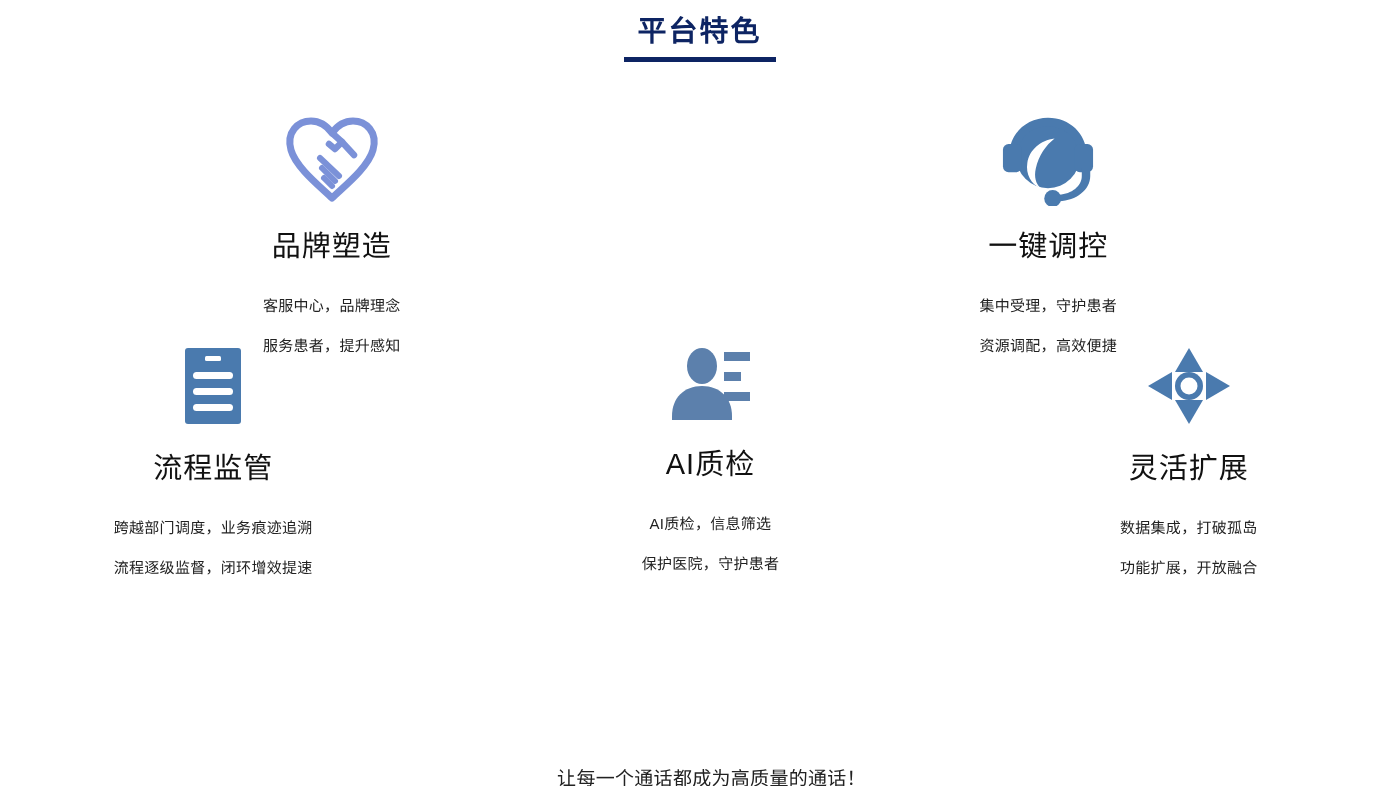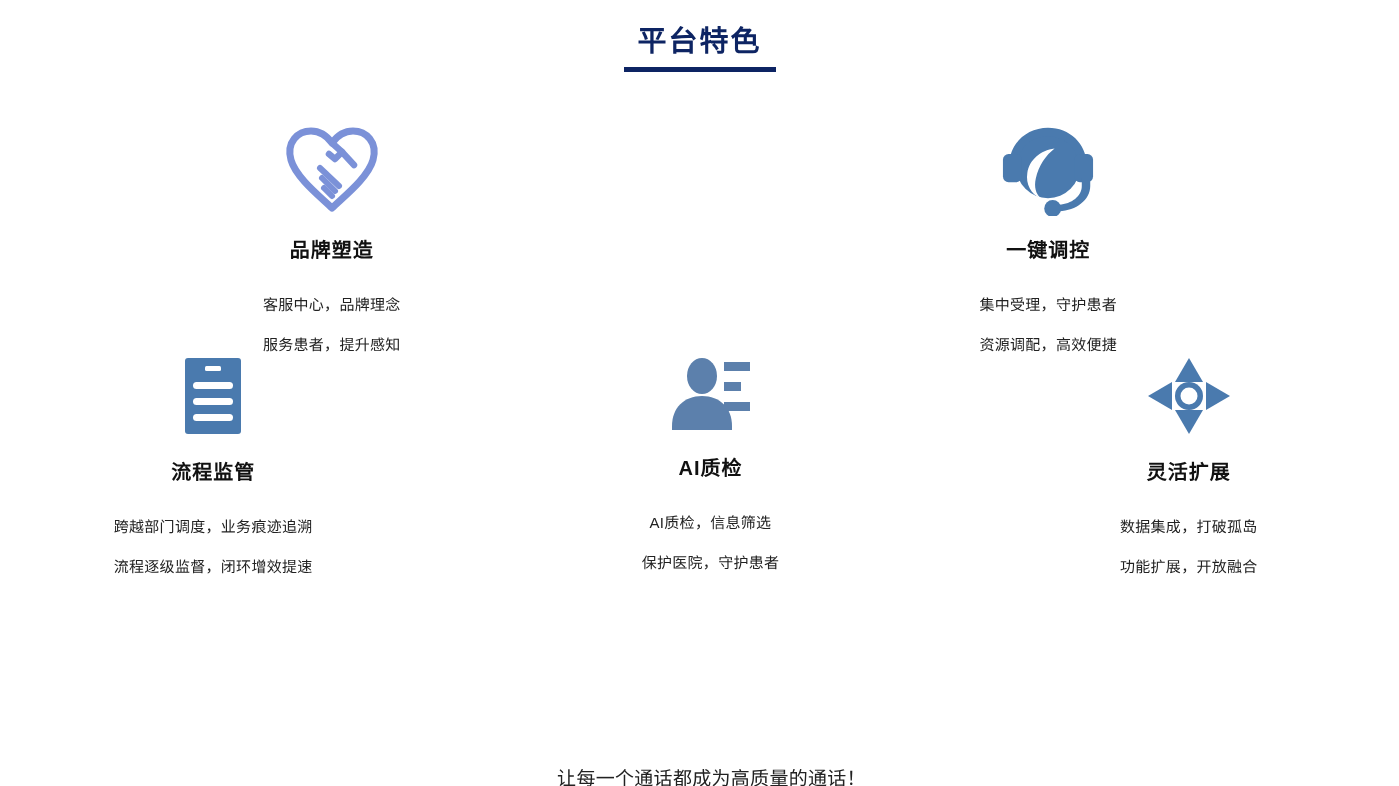--- a/index.html
+++ b/index.html
@@ -14,21 +14,21 @@
     background: #ffffff;
     font-family: "Liberation Sans", "DejaVu Sans", sans-serif;
     color: #1a1a1a;
     overflow: hidden;
     position: relative;
   }
 
   
   .page-header {
     width: 100%;
-    padding-top: 24px;
+    padding-top: 14px;
     display: flex;
     flex-direction: column;
     align-items: center;
   }
   .page-title {
     font-size: 29px;
     font-weight: bold;
     letter-spacing: 2px;
     color: #0d2463;
     line-height: 1.2;
@@ -71,22 +71,22 @@
   .feature-icon {
     height: 96px;
     display: flex;
     align-items: center;
     justify-content: center;
   }
   .feature-row.row-bottom .feature-icon { height: 86px; }
 
   .feature-title {
     margin-top: 22px;
-    font-size: 20px;
-    font-weight: bold;
+    font-size: 29px;
+    font-weight: normal;
     letter-spacing: 1px;
     color: #111111;
     line-height: 1.25;
   }
   .feature-row.row-bottom .feature-title { margin-top: 24px; }
 
   .feature-desc {
     margin-top: 22px;
     font-size: 15px;
     line-height: 40px;

